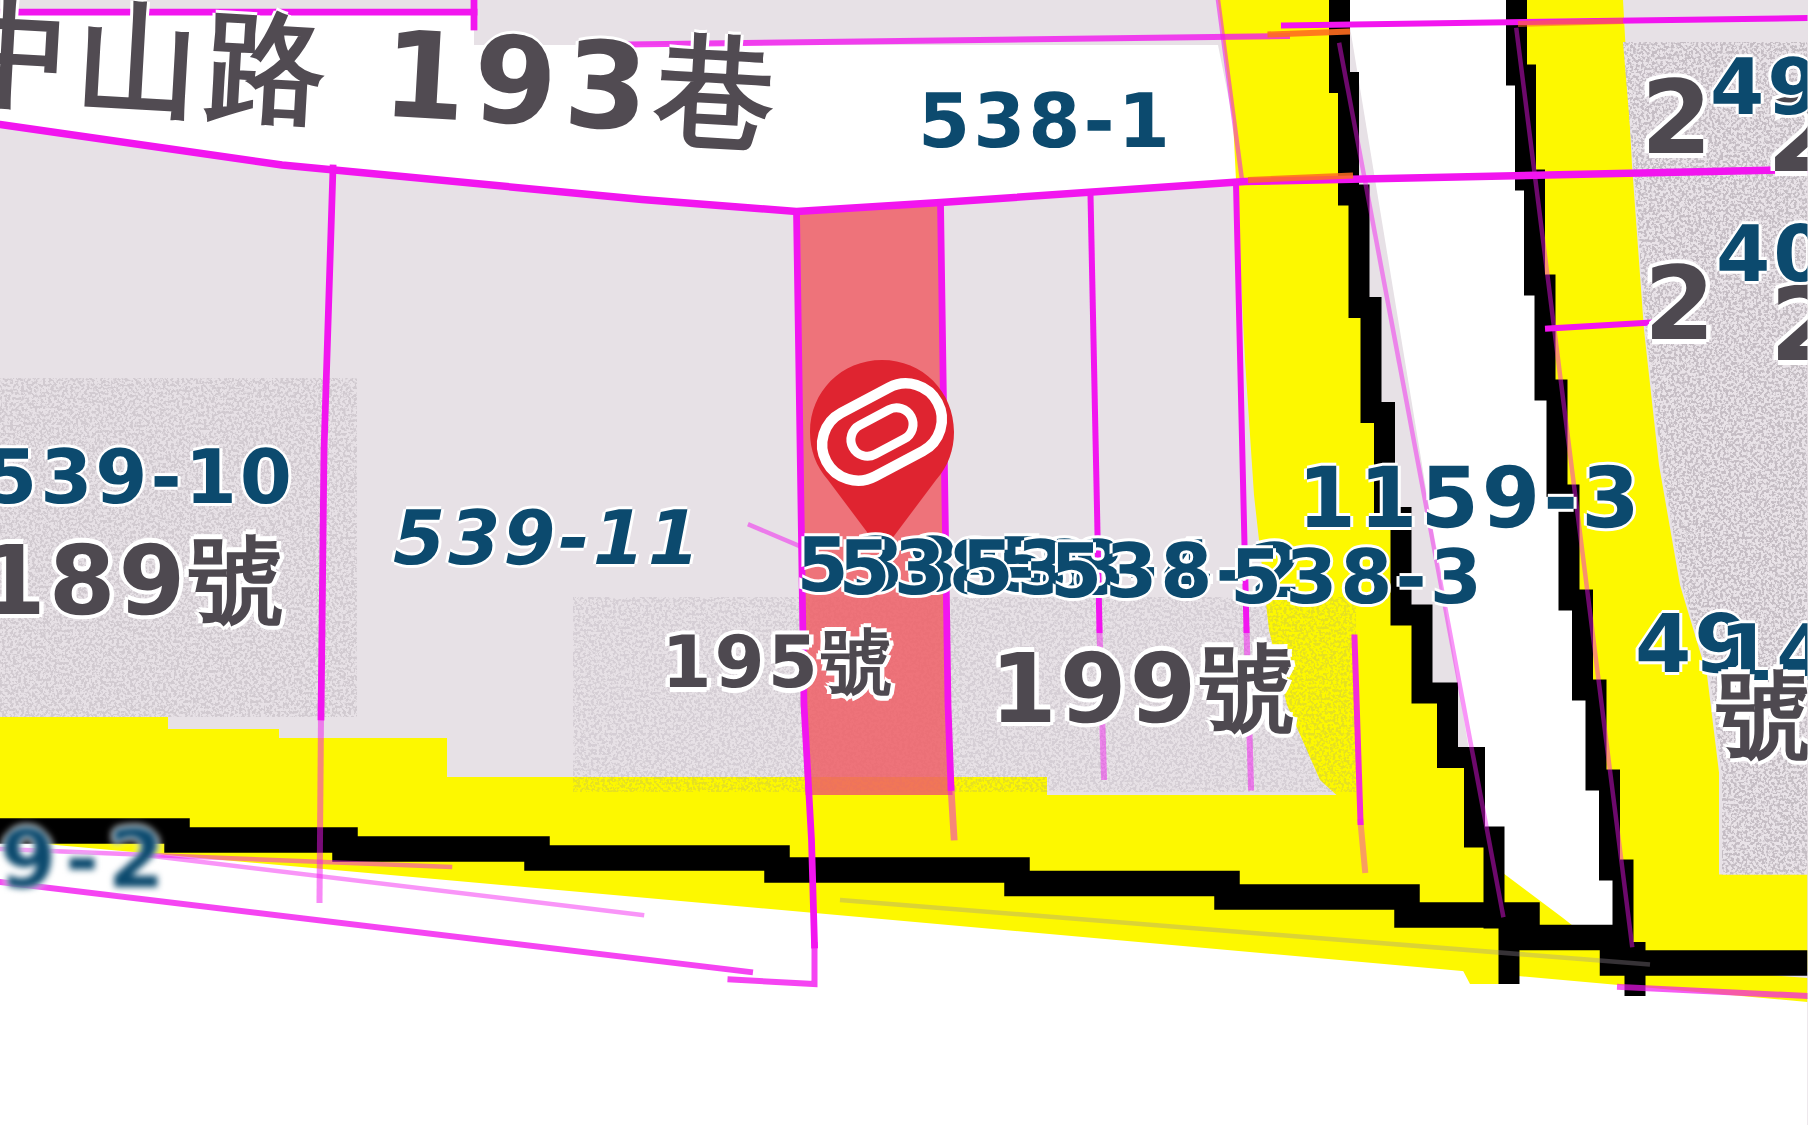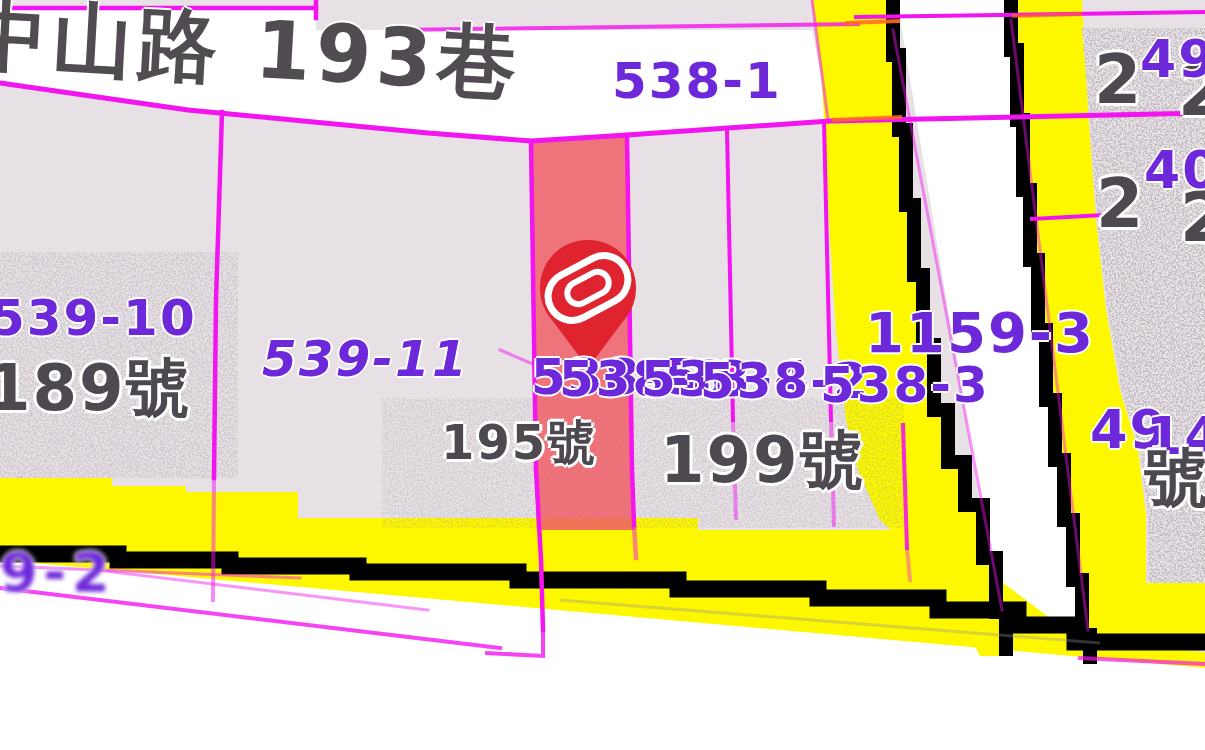--- a/index.html
+++ b/index.html
@@ -9,21 +9,21 @@
     font-family:"DejaVu Sans", sans-serif;
   }
   #map-stage{position:absolute;inset:0;width:1205px;height:750px;}
   #map-stage svg{position:absolute;left:0;top:0;}
   #label-layer{position:absolute;inset:0;pointer-events:none;}
   .lbl{
     position:absolute;font-weight:bold;white-space:nowrap;line-height:1;
     font-family:"DejaVu Sans", sans-serif;letter-spacing:2px;
   }
   .mag{
-    color:#6d28d9;
+    color:#0c4a6e;
     text-shadow:2px 0 0 #fff,-2px 0 0 #fff,0 2px 0 #fff,0 -2px 0 #fff;
   }
   .gry{
     color:#4e4950;
     text-shadow:3px 0 0 #fff,-3px 0 0 #fff,0 3px 0 #fff,0 -3px 0 #fff,2px 2px 0 #fff,-2px -2px 0 #fff;
   }
   .street{
     color:#514b52;letter-spacing:5px;
     transform:rotate(3.2deg);transform-origin:left top;
     text-shadow:2px 0 0 #fff,-2px 0 0 #fff,0 2px 0 #fff,0 -2px 0 #fff;

